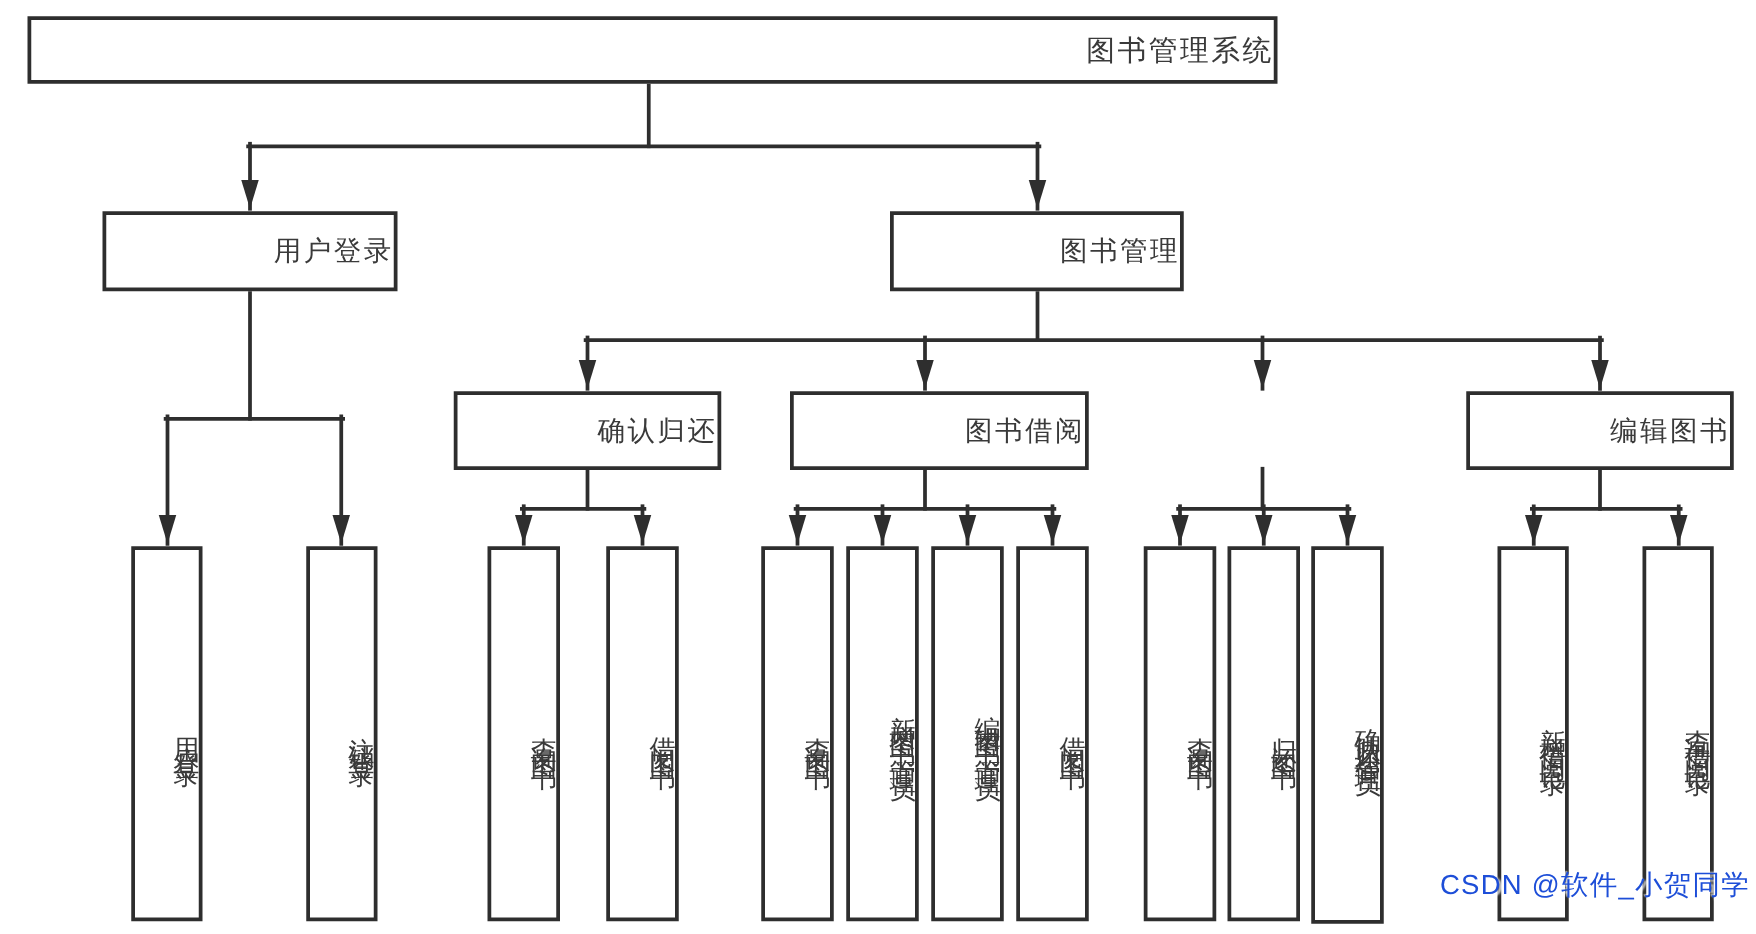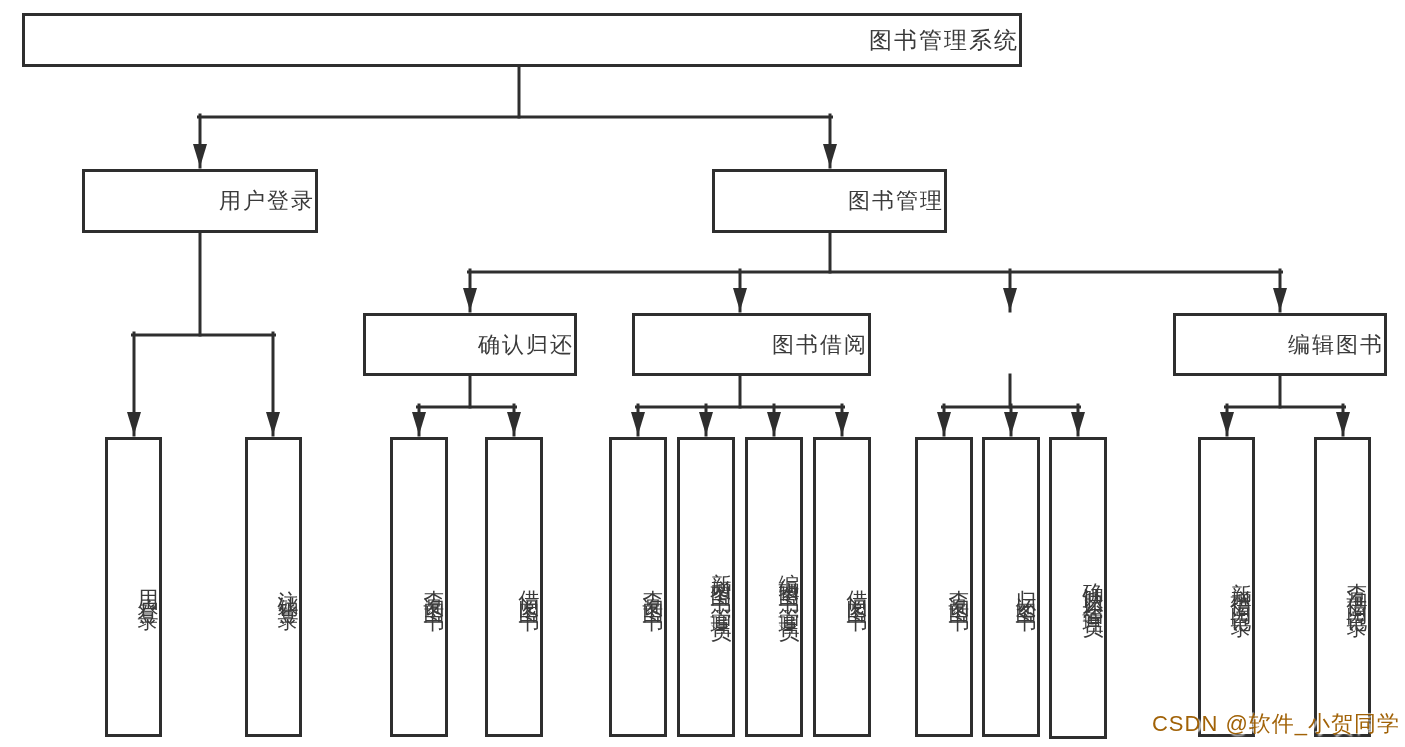--- a/index.html
+++ b/index.html
@@ -27,24 +27,24 @@
   .vnode span{
     writing-mode:vertical-rl;
     font-size:21px;
     letter-spacing:7px;
     line-height:1;
     white-space:nowrap;
   }
   .watermark{
     position:absolute;
     right:5px;
-    bottom:8px;
+    bottom:24px;
     z-index:5;
     font-size:22px;
-    color:#a16207;
+    color:#1d4ed8;
     letter-spacing:1px;
     text-shadow:2px 2px 2px rgba(255,255,255,0.95), -1px -1px 1px rgba(255,255,255,0.7);
     margin-top:11px;
   }
 </style>
 </head>
 <body>
 
 <div class="canvas">
 

